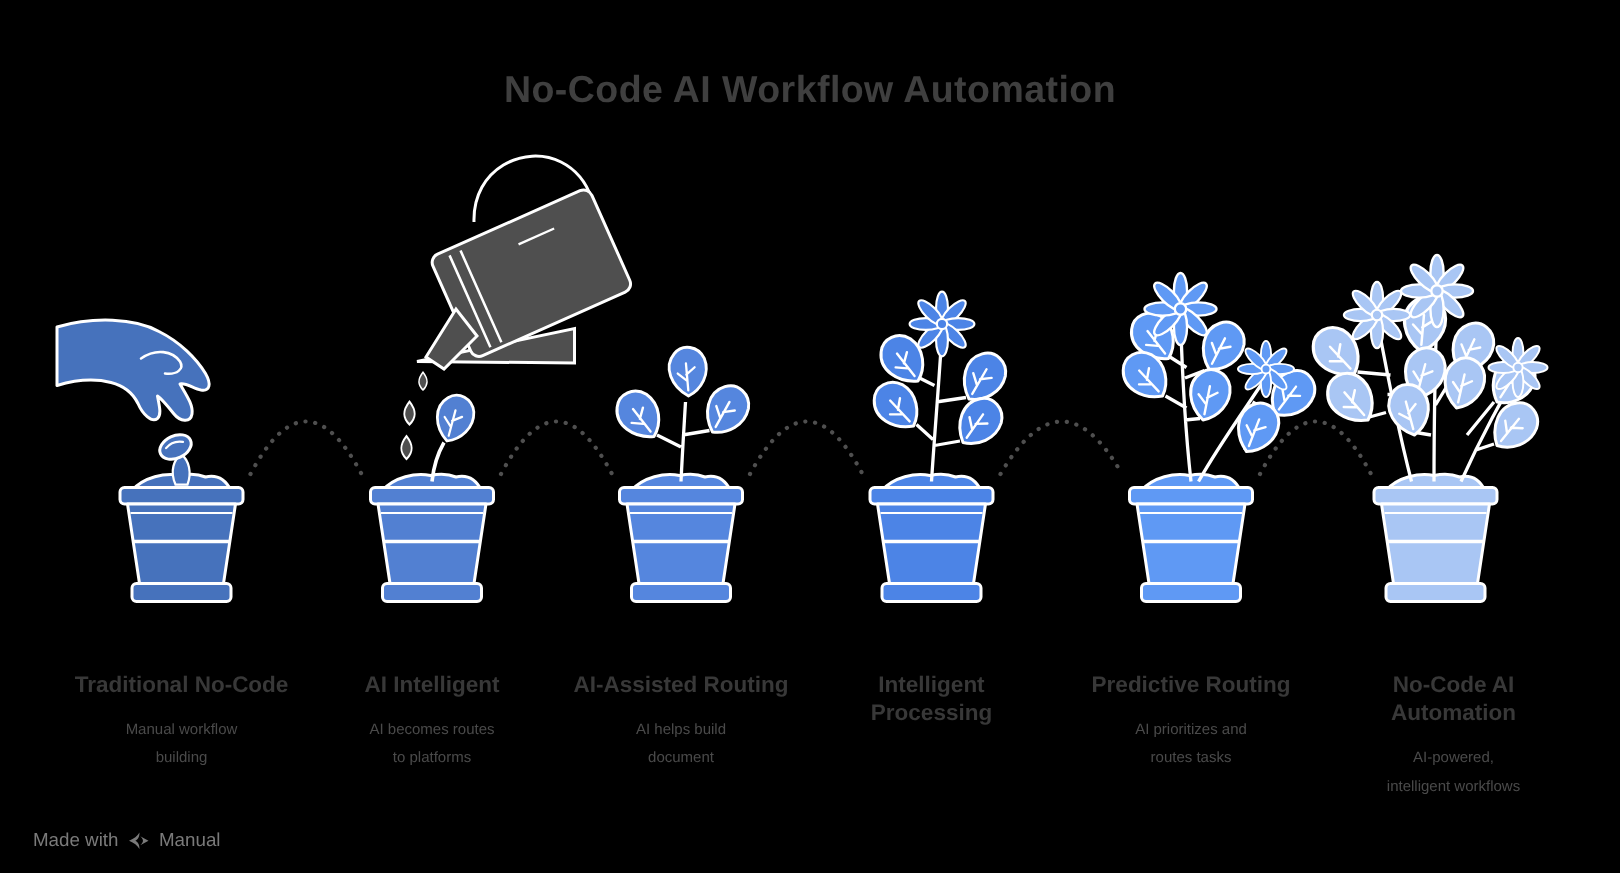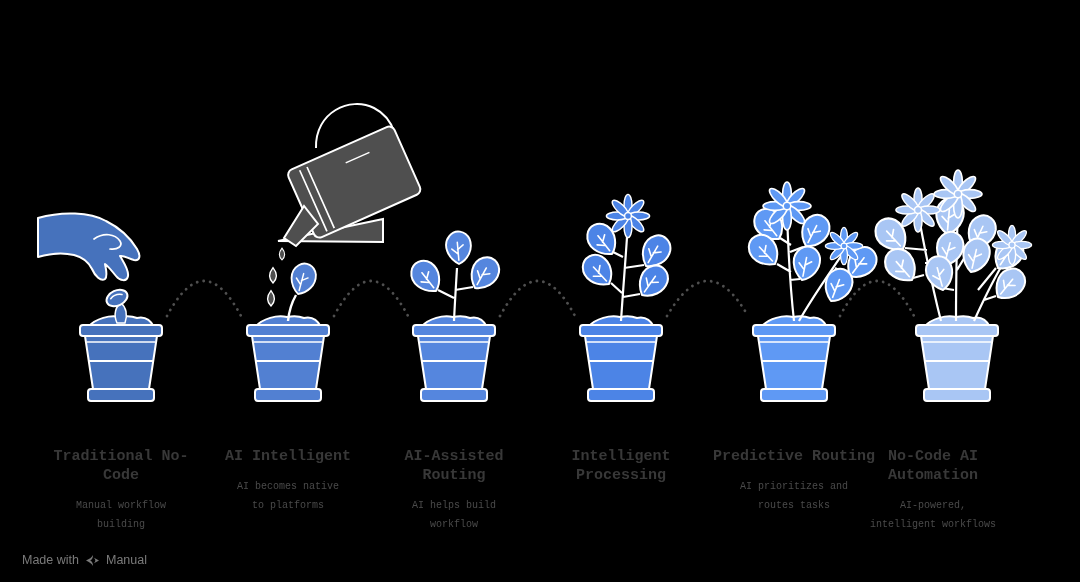--- a/index.html
+++ b/index.html
@@ -8,40 +8,41 @@
     background:var(--background,#000);
     font-family:"Liberation Sans",sans-serif;
   }
   .title{
     position:absolute;top:46px;left:0;width:1080px;text-align:center;
     font-size:25px;font-weight:700;letter-spacing:.3px;
     color:var(--title_text,#3F3F3F);
   }
   .scene{position:absolute;top:0;left:0;}
   .stage-label{
-    position:absolute;top:447px;width:170px;text-align:center;font-family:Liberation Mono, monospace;
+    position:absolute;top:447px;width:170px;text-align:center;
   }
   .stage-label .head{
     font-size:15px;font-weight:700;line-height:19px;white-space:pre-line;
     color:var(--label_text,#383838);margin-bottom:11px;
   }
   .stage-label .desc{
     font-size:10px;font-weight:400;line-height:19px;white-space:pre-line;
     color:var(--body_text,#4A4A4A);
   }
   .watermark{
     position:absolute;left:22px;top:553px;display:flex;align-items:center;gap:6px;
     font-size:12.5px;color:var(--watermark_text,#7A7A7A);justify-content:flex-end;
   }
 </style>
 </head>
 <body>
 
 <div class="canvas">
 
+  <div class="title">No-Code AI Workflow Automation</div>
 
   <svg class="scene" width="1080" height="582" viewBox="0 0 1080 582">
     <defs>
       <g id="pot" stroke="#FFFFFF" stroke-width="2" stroke-linejoin="round">
         <path d="M -33 2 C -25 -7 -11 -10 -1 -8 C 4 -9 11 -9 16 -7 C 25 -9 30 -4 33 2 Z"></path>
         <rect x="-41" y="0" width="82" height="11" rx="3"></rect>
         <path d="M -36 11 L 36 11 L 28 64 L -28 64 Z"></path>
         <path d="M -34 17 H 34" stroke-width="1.4" fill="none"></path>
         <path d="M -32.5 36 H 32.5" stroke-width="2.2" fill="none"></path>
         <rect x="-33" y="64" width="66" height="12" rx="3"></rect>
@@ -165,38 +166,38 @@
     </g>
   </svg>
 
   <div class="stage-label" style="left:36px">
     <div class="head">Traditional No-Code</div>
     <div class="desc">Manual workflow
 building</div>
   </div>
   <div class="stage-label" style="left:203px">
     <div class="head">AI Intelligent</div>
-    <div class="desc">AI becomes native
+    <div class="desc">AI becomes routes
 to platforms</div>
   </div>
   <div class="stage-label" style="left:369px">
     <div class="head">AI-Assisted Routing</div>
     <div class="desc">AI helps build
-workflow</div>
+document</div>
   </div>
   <div class="stage-label" style="left:536px">
     <div class="head">Intelligent
 Processing</div>
   </div>
   <div class="stage-label" style="left:709px">
     <div class="head">Predictive Routing</div>
     <div class="desc">AI prioritizes and
 routes tasks</div>
   </div>
-  <div class="stage-label" style="left:848px">
+  <div class="stage-label" style="left:884px">
     <div class="head">No-Code AI
 Automation</div>
     <div class="desc">AI-powered,
 intelligent workflows</div>
   </div>
 
   <div class="watermark">
     <span>Made with</span>
     <svg width="15" height="13" viewBox="0 0 15 13">
       <path d="M1 6.5 C 4.5 5 6.5 3.5 8 1 C 8 4 7 5.5 5.2 6.5 C 7 7.5 8 9 8 12 C 6.5 9.5 4.5 8 1 6.5 Z" fill="#7A7A7A"></path>

